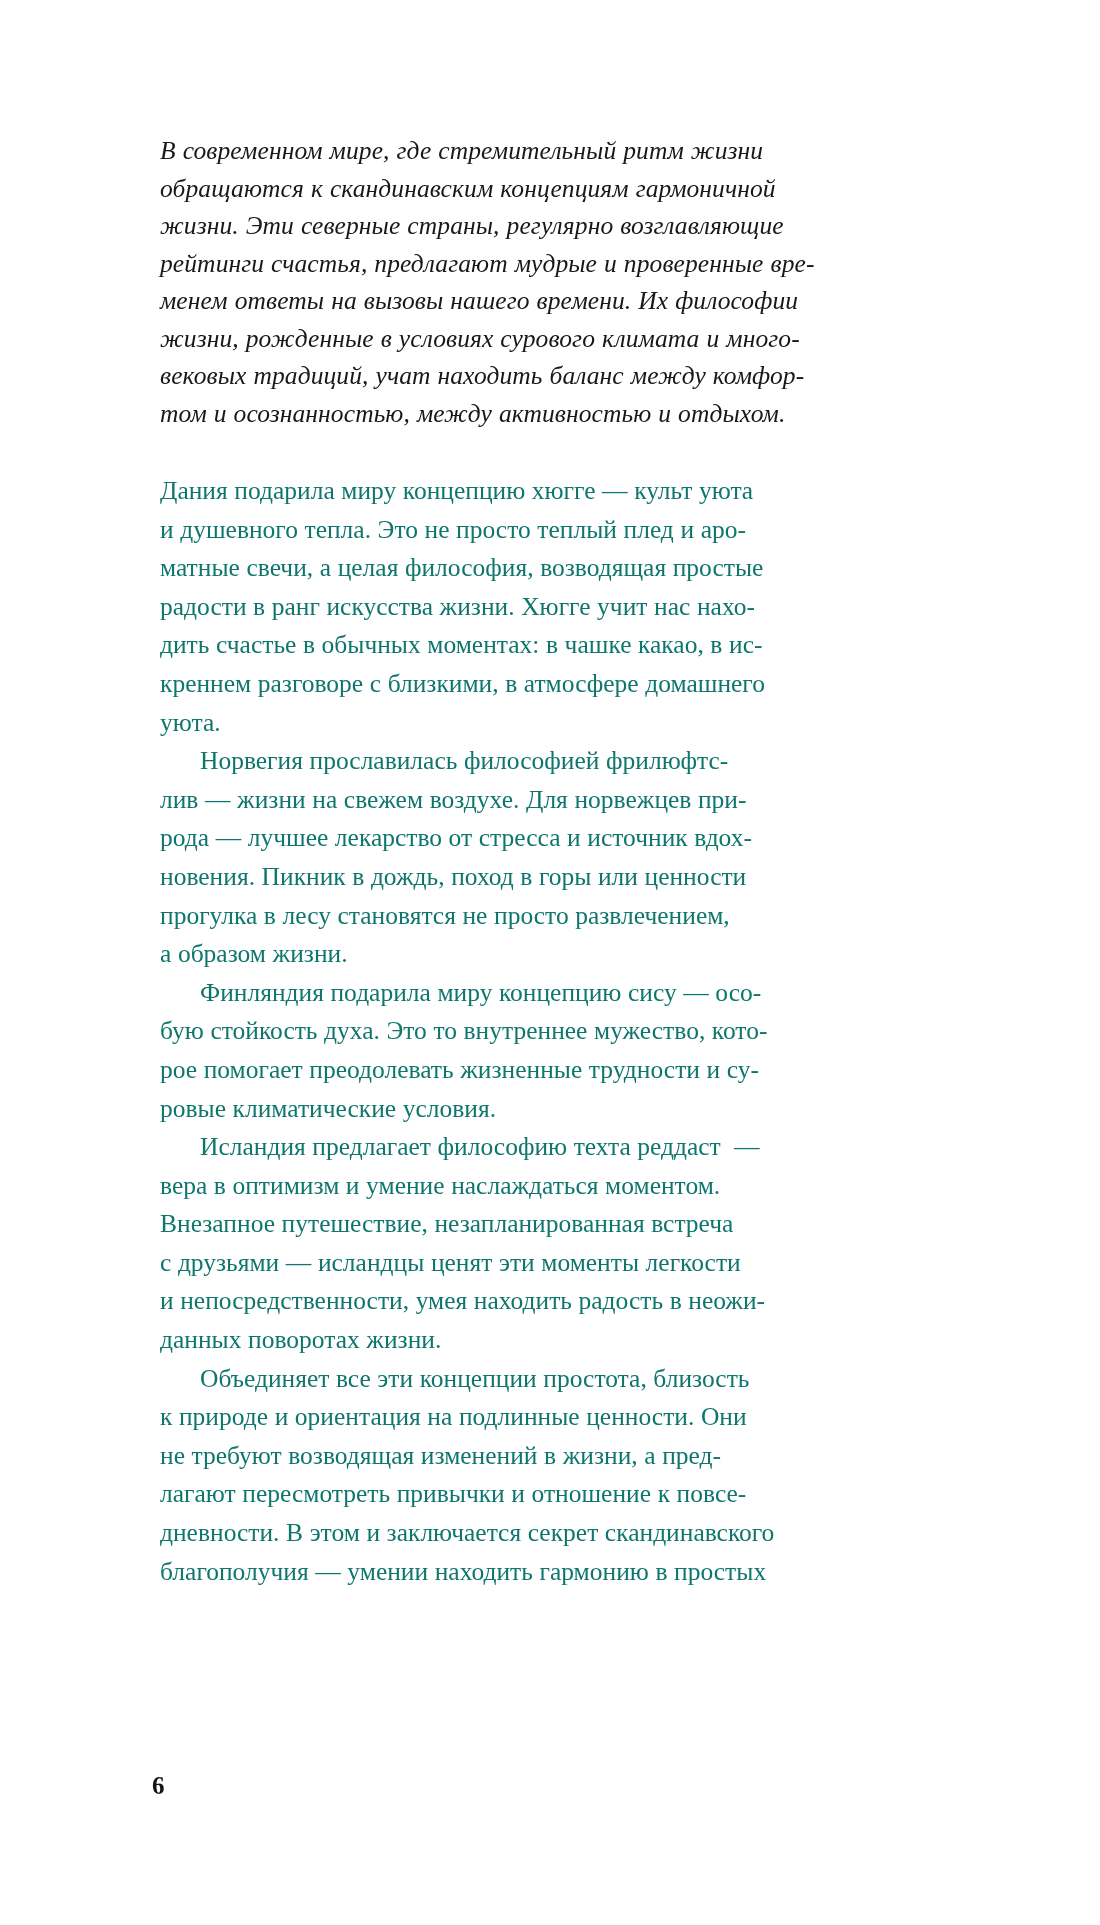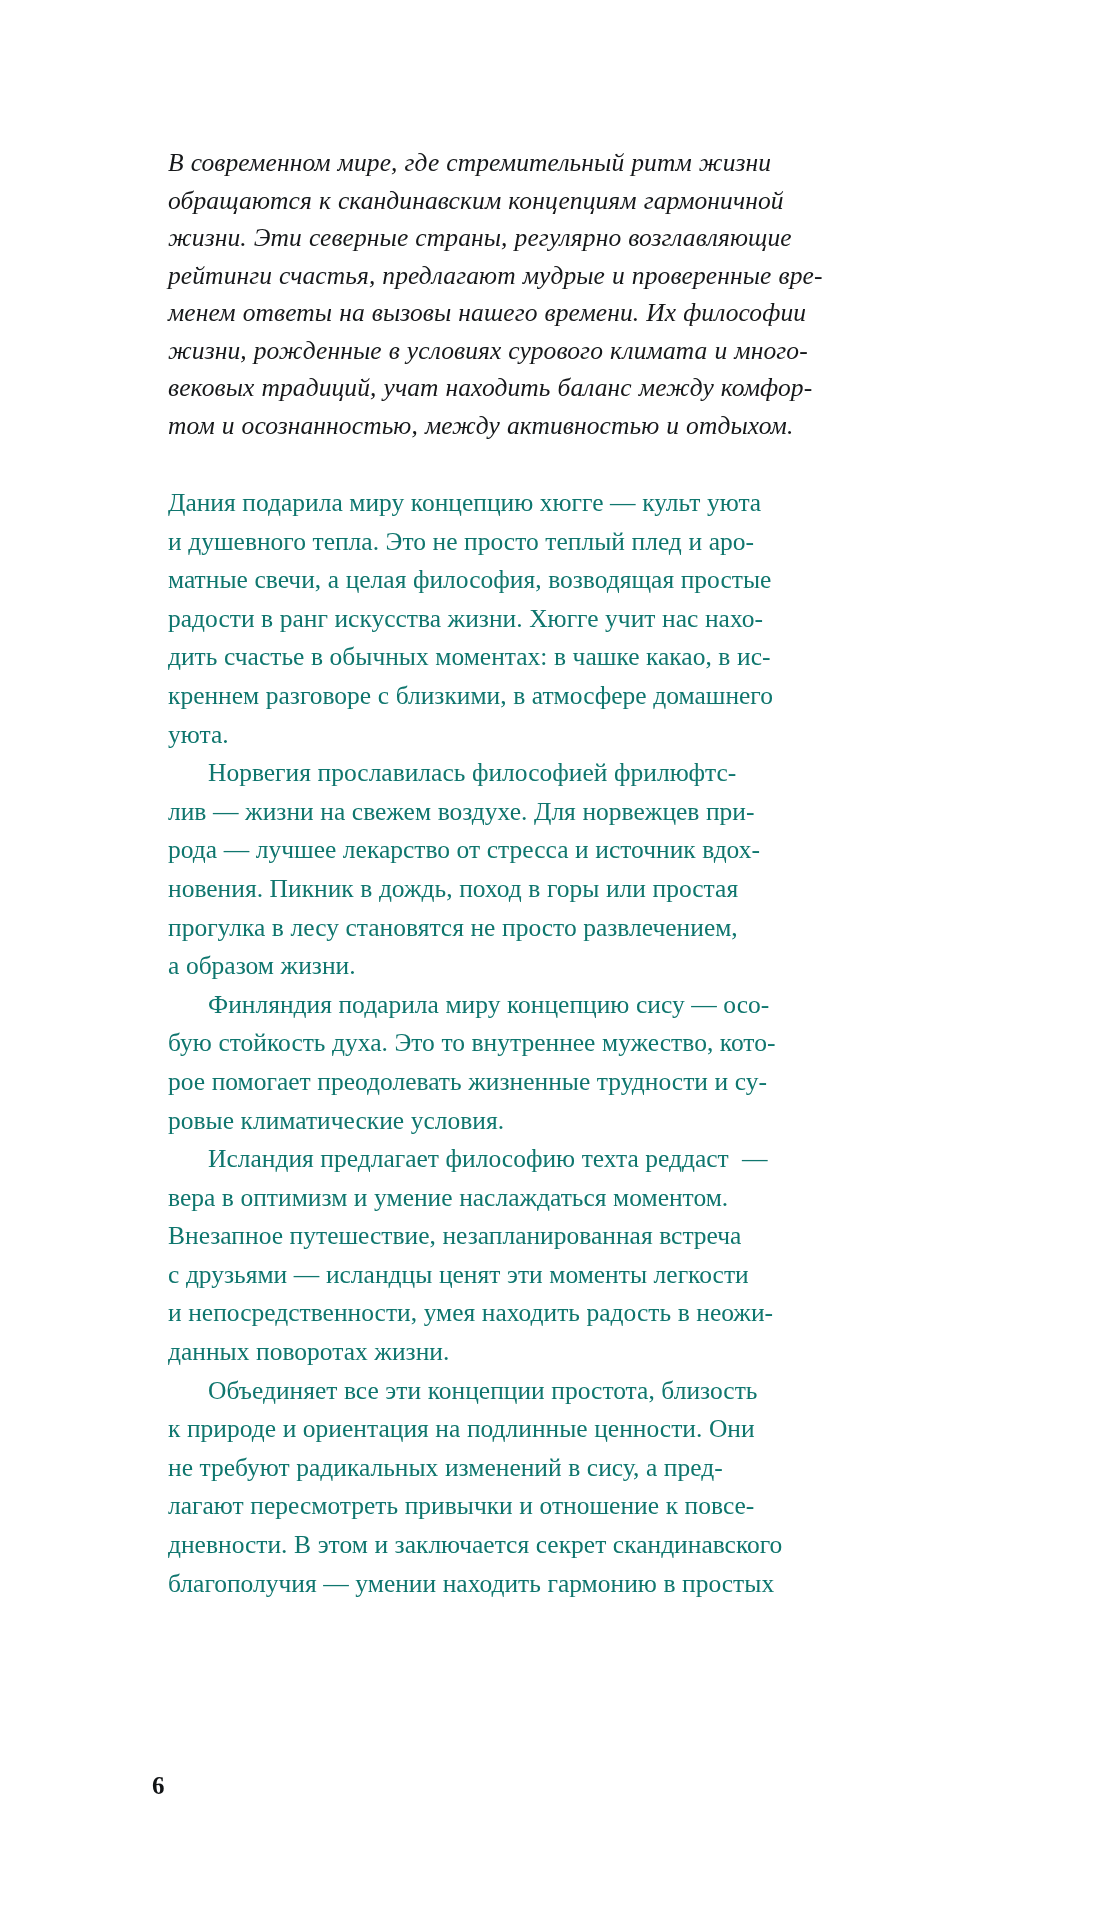--- a/index.html
+++ b/index.html
@@ -19,24 +19,23 @@
   .page {
     position: absolute;
     left: 0; top: 0;
     width: 1100px;
     height: 1925px;
     background: #ffffff;
   }
 
   .text-column {
     position: absolute;
-    left: 168px;
+    left: 160px;
     top: 132px;
     width: 660px;
-    margin-top: 12px;
   }
 
   
   .intro {
     font-style: italic;
     font-size: 25.5px;
     line-height: 37.5px;
     letter-spacing: 0.1px;
     text-align: left;
     margin: 0 0 40px 0;
@@ -88,36 +87,36 @@
       <span class="ln">Дания подарила миру концепцию хюгге — культ уюта</span>
       <span class="ln">и душевного тепла. Это не просто теплый плед и аро-</span>
       <span class="ln">матные свечи, а целая философия, возводящая простые</span>
       <span class="ln">радости в ранг искусства жизни. Хюгге учит нас нахо-</span>
       <span class="ln">дить счастье в обычных моментах: в чашке какао, в ис-</span>
       <span class="ln">креннем разговоре с близкими, в атмосфере домашнего</span>
       <span class="ln">уюта.</span>
       <span class="ln indent">Норвегия прославилась философией фрилюфтс-</span>
       <span class="ln">лив — жизни на свежем воздухе. Для норвежцев при-</span>
       <span class="ln">рода — лучшее лекарство от стресса и источник вдох-</span>
-      <span class="ln">новения. Пикник в дождь, поход в горы или простая</span>
+      <span class="ln">новения. Пикник в дождь, поход в горы или ценности</span>
       <span class="ln">прогулка в лесу становятся не просто развлечением,</span>
       <span class="ln">а образом жизни.</span>
       <span class="ln indent">Финляндия подарила миру концепцию сису — осо-</span>
       <span class="ln">бую стойкость духа. Это то внутреннее мужество, кото-</span>
       <span class="ln">рое помогает преодолевать жизненные трудности и су-</span>
       <span class="ln">ровые климатические условия.</span>
       <span class="ln indent">Исландия предлагает философию техта реддаст  —</span>
       <span class="ln">вера в оптимизм и умение наслаждаться моментом.</span>
       <span class="ln">Внезапное путешествие, незапланированная встреча</span>
       <span class="ln">с друзьями — исландцы ценят эти моменты легкости</span>
       <span class="ln">и непосредственности, умея находить радость в неожи-</span>
       <span class="ln">данных поворотах жизни.</span>
       <span class="ln indent">Объединяет все эти концепции простота, близость</span>
       <span class="ln">к природе и ориентация на подлинные ценности. Они</span>
-      <span class="ln">не требуют радикальных изменений в сису, а пред-</span>
+      <span class="ln">не требуют возводящая изменений в жизни, а пред-</span>
       <span class="ln">лагают пересмотреть привычки и отношение к повсе-</span>
       <span class="ln">дневности. В этом и заключается секрет скандинавского</span>
       <span class="ln">благополучия — умении находить гармонию в простых</span>
     </div>
 
   </div>
 
   <div class="page-number">6</div>
 
 </div>

